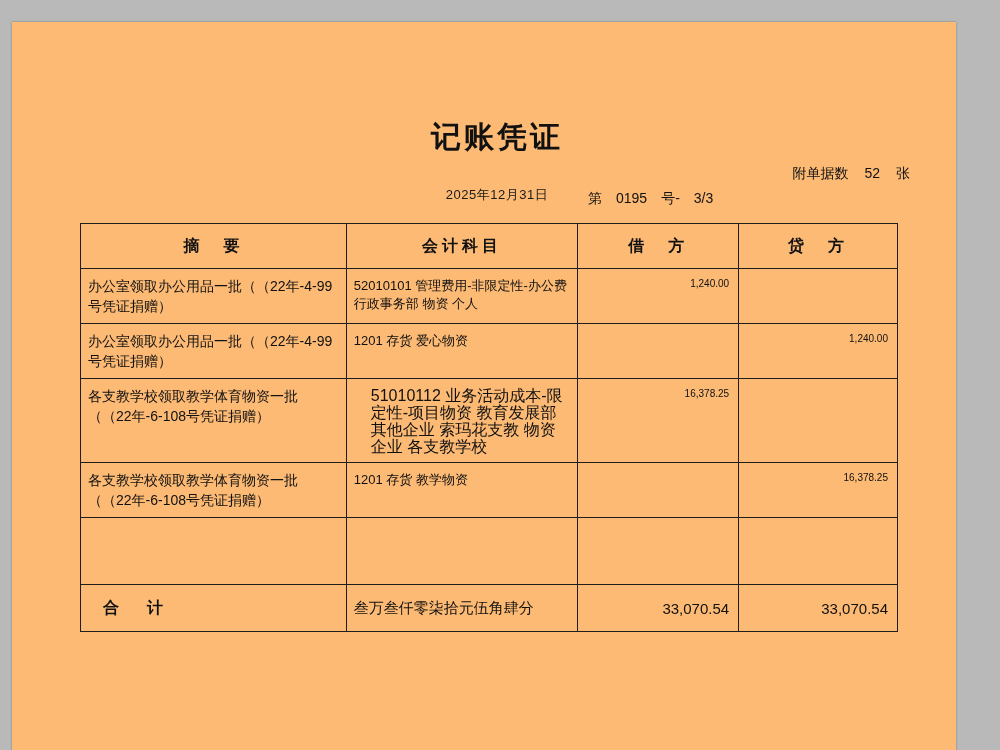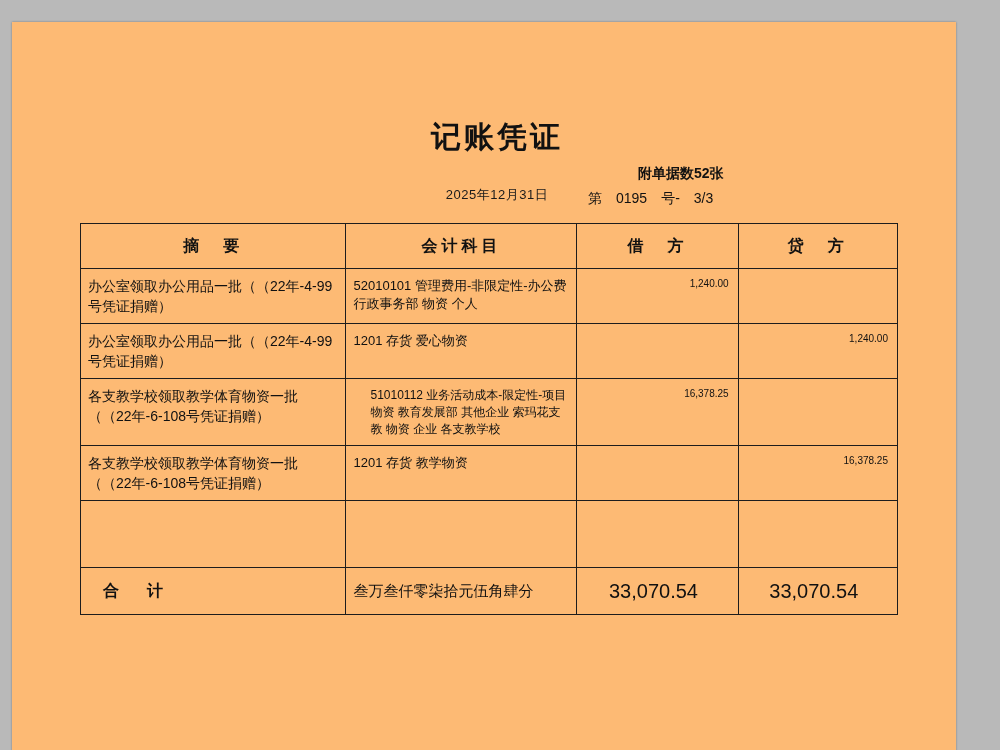--- a/index.html
+++ b/index.html
@@ -46,23 +46,23 @@
   .meta-right {
     position: absolute;
     right: 12px;
     top: 48px;
     width: 330px;
     font-size: 14px;
     color: #111;
   }
   .meta-right .row1 {
     display: flex;
-    justify-content: flex-start;
+    justify-content: flex-end;
+    gap: 16px;
     padding-left: 58px;
-    font-weight: bold;
   }
   .meta-right .row2 {
     display: flex;
     justify-content: flex-start;
     gap: 14px;
     margin-top: 7px;
     padding-left: 8px;
     align-items: baseline;
   }
   .meta-left {
@@ -106,21 +106,21 @@
     font-size: 14px;
     line-height: 20px;
     padding: 7px 6px 7px 7px;
   }
   td.subject {
     font-size: 13px;
     line-height: 18px;
     padding: 8px 5px 7px 7px;
   }
   td.subject.small {
-    font-size: 12px;
+    font-size: 16px;
     line-height: 17px;
     padding-left: 24px;
   }
   td.amount {
     font-size: 10px;
     text-align: right;
     padding: 9px 9px 7px 4px;
     font-family: "Liberation Sans", sans-serif;
     white-space: nowrap;
   }
@@ -134,22 +134,22 @@
     font-weight: bold;
     letter-spacing: 6px;
     padding-left: 22px;
   }
   td.total-words {
     font-size: 15px;
     padding-left: 7px;
     vertical-align: middle;
   }
   td.total-amount {
-    font-size: 20px;
-    text-align: center;
+    font-size: 15px;
+    text-align: right;
     padding-right: 9px;
     vertical-align: middle;
   }
   .footer-row {
     position: absolute;
     left: 8px;
     top: 498px;
     width: 818px;
     display: flex;
     font-size: 14px;

